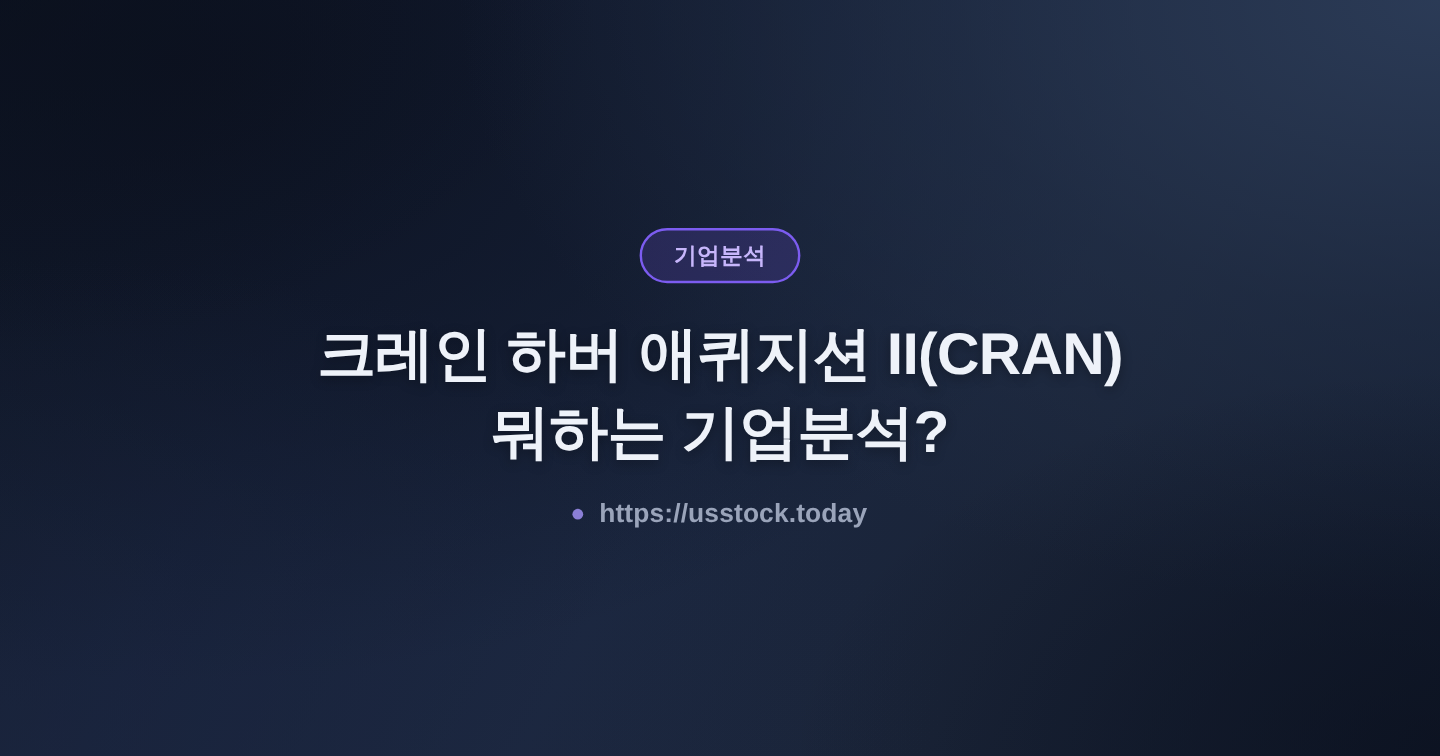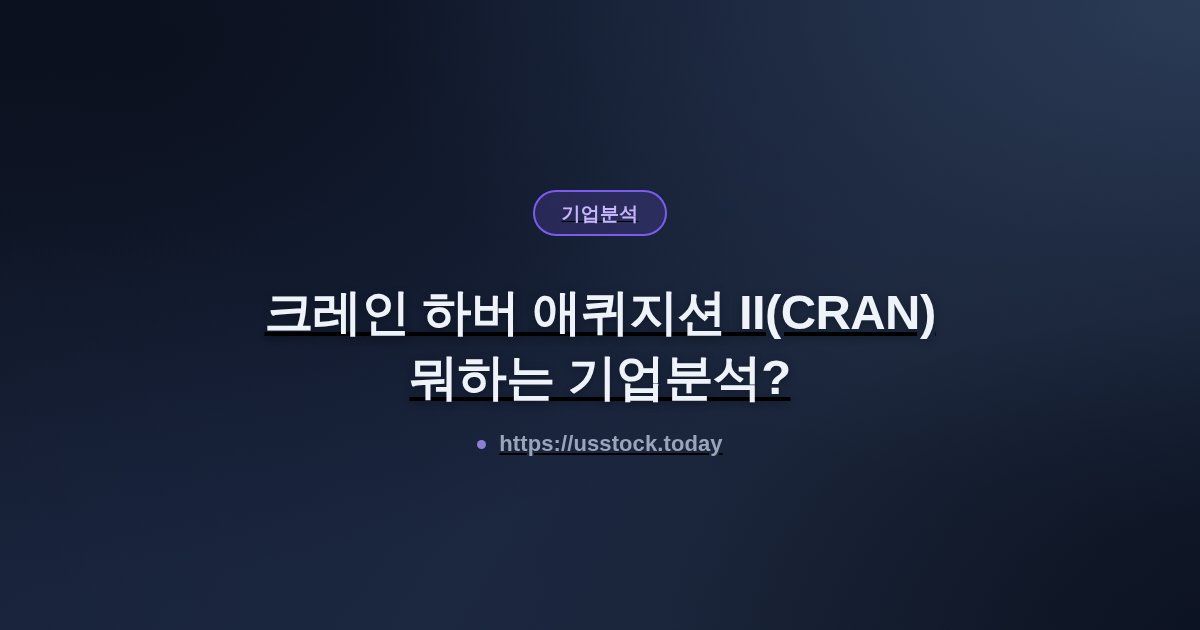--- a/index.html
+++ b/index.html
@@ -18,21 +18,20 @@
   #og-card {
     position: relative;
     width: 1200px;
     height: 630px;
     background:
       radial-gradient(110% 130% at 100% 0%,  rgba(44,60,88,0.95) 0%, rgba(36,50,75,0.55) 32%, rgba(22,31,50,0.0) 62%),
       radial-gradient(120% 120% at 0% 100%,  rgba(30,40,64,0.55) 0%, rgba(16,23,40,0.0) 55%),
       radial-gradient(90%  110% at 12% 8%,   rgba(13,19,34,0.98) 0%, rgba(15,22,38,0.55) 45%, rgba(20,28,46,0.0) 75%),
       linear-gradient(118deg, #101828 0%, #15203a 26%, #1b2740 50%, #1a2438 72%, #121b2e 100%);
     overflow: hidden;
-    text-decoration: underline;
   }
 
   
   #og-card::after {
     content: "";
     position: absolute;
     inset: 0;
     pointer-events: none;
     background:
       radial-gradient(75% 85% at 100% 100%, rgba(9,14,26,0.62) 0%, rgba(9,14,26,0.0) 60%),
@@ -64,21 +63,21 @@
     color: #c7b6fb;
     font-size: 19px;
     font-weight: 700;
     letter-spacing: 0.2px;
     line-height: 1;
     white-space: nowrap;
   }
 
   
   .title {
-    margin-top: 44px;
+    margin-top: 28px;
     width: 1000px;
     text-align: center;
     color: #eef2f9;
     font-size: 49px;
     font-weight: 700;
     line-height: 1.32;
     letter-spacing: -0.6px;
     text-shadow: 0 2px 10px rgba(0,0,0,0.32);
   }
   .title-line { display: block; white-space: nowrap; }

